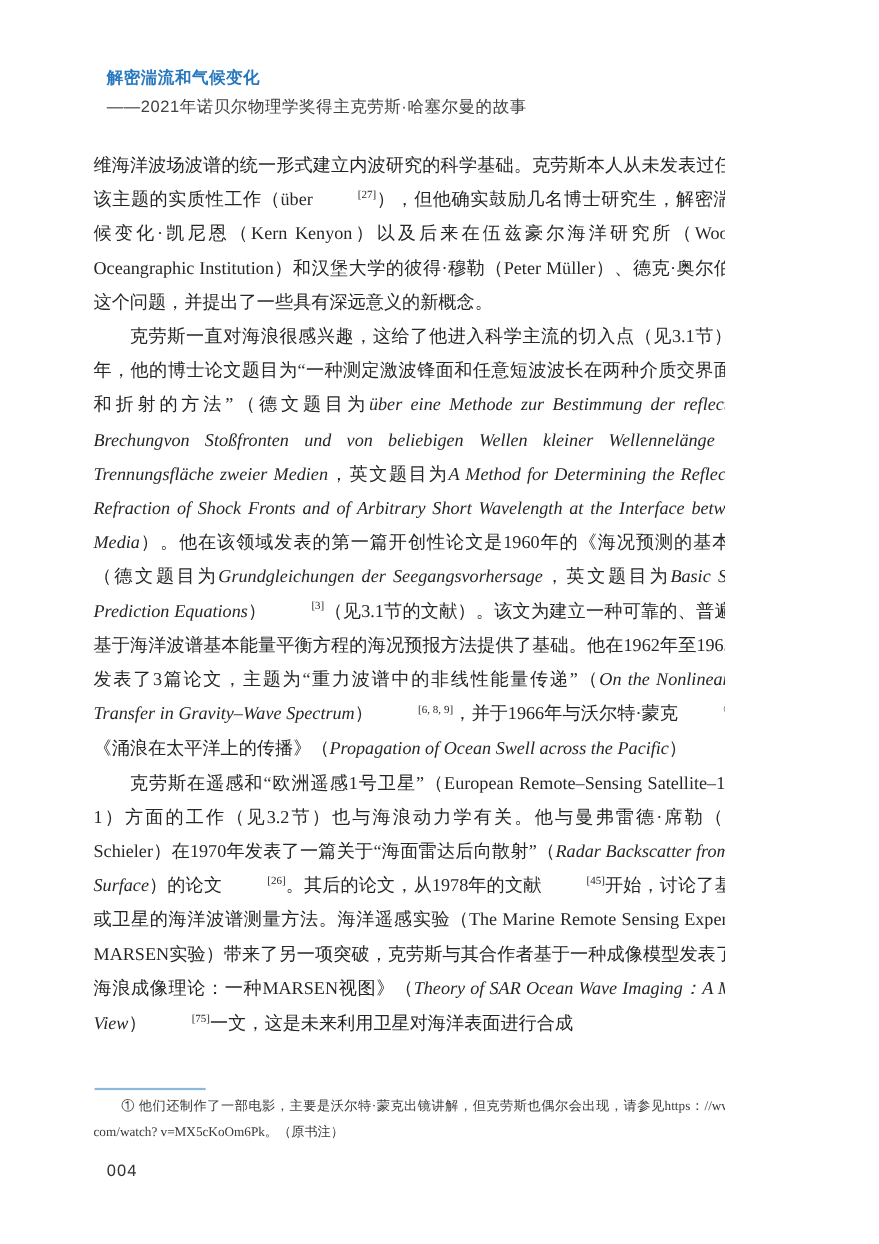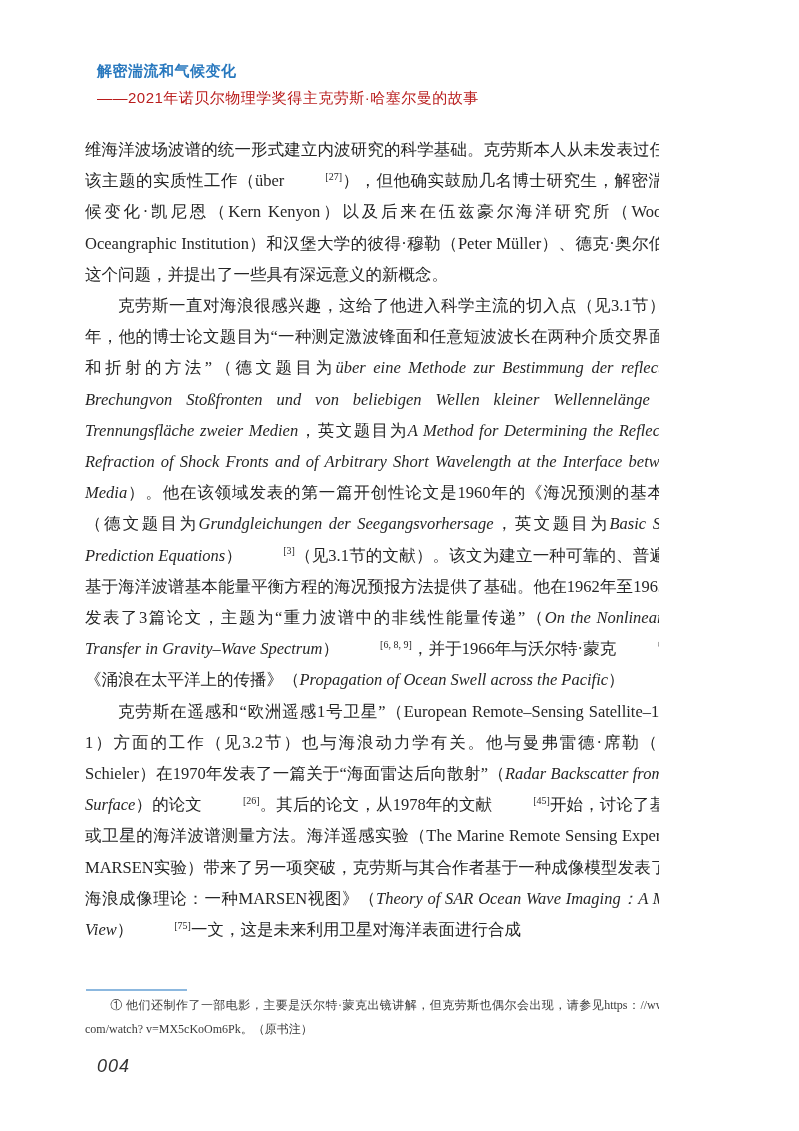--- a/index.html
+++ b/index.html
@@ -79,35 +79,34 @@
     color: #3a3a3a;
   }
   .footnote p {
     margin: 0;
     text-indent: 2.1em;
   }
   .page-number {
     position: absolute;
     left: 97px;
     top: 1056px;
-    font-size: 18px;
+    font-size: 15px;
     letter-spacing: 1px;
     color: #333333;
     font-family: "Liberation Sans", "DejaVu Sans", sans-serif;
-    font-style: italic;
   }
 </style>
 </head>
 <body>
 
 <div class="page">
 
   <div class="header">
     <div class="header-title" style="color: rgb(40, 120, 190);">解密湍流和气候变化</div>
-    <div class="header-subtitle" style="color: #b91c1c;">——2021年诺贝尔物理学奖得主克劳斯·哈塞尔曼的故事</div>
+    <div class="header-subtitle" style="color: #404040;">——2021年诺贝尔物理学奖得主克劳斯·哈塞尔曼的故事</div>
   </div>
 
   <div class="article" style="color: rgb(38, 38, 38);">
     <p><span>维海洋波场波谱的统一形式建立内波研究的科学基础。克劳斯本人从未发表过任何关于该主题的实质性工作（über</span><sup class="ref-sup">[27]</sup><span>），但他确实鼓励几名博士研究生，解密湍流和气候变化·凯尼恩（Kern Kenyon）以及后来在伍兹豪尔海洋研究所（Woods Hole Oceangraphic Institution）和汉堡大学的彼得·穆勒（Peter Müller）、德克·奥尔伯斯研究这个问题，并提出了一些具有深远意义的新概念。</span></p>
     <p class="indent"><span>克劳斯一直对海浪很感兴趣，这给了他进入科学主流的切入点（见3.1节）。1957年，他的博士论文题目为“一种测定激波锋面和任意短波波长在两种介质交界面处反射和折射的方法”（德文题目为</span><span class="lat-italic">über eine Methode zur Bestimmung der reflection und Brechungvon Stoßfronten und von beliebigen Wellen kleiner Wellennelänge an der Trennungsfläche zweier Medien</span><span>，英文题目为</span><span class="lat-italic">A Method for Determining the Reflection and Refraction of Shock Fronts and of Arbitrary Short Wavelength at the Interface between Two Media</span><span>）。他在该领域发表的第一篇开创性论文是1960年的《海况预测的基本方程》（德文题目为</span><span class="lat-italic">Grundgleichungen der Seegangsvorhersage</span><span>，英文题目为</span><span class="lat-italic">Basic Sea State Prediction Equations</span><span>）</span><sup class="ref-sup">[3]</sup><span>（见3.1节的文献）。该文为建立一种可靠的、普遍适用的基于海洋波谱基本能量平衡方程的海况预报方法提供了基础。他在1962年至1963年期间发表了3篇论文，主题为“重力波谱中的非线性能量传递”（</span><span class="lat-italic">On the Nonlinear Energy Transfer in Gravity–Wave Spectrum</span><span>）</span><sup class="ref-sup">[6, 8, 9]</sup><span>，并于1966年与沃尔特·蒙克</span><sup class="ref-sup">①</sup><span>合著了《涌浪在太平洋上的传播》（</span><span class="lat-italic">Propagation of Ocean Swell across the Pacific</span><span>）</span><sup class="ref-sup">[18]</sup><span>。</span></p>
     <p class="indent"><span>克劳斯在遥感和“欧洲遥感1号卫星”（European Remote–Sensing Satellite–1，ERS–1）方面的工作（见3.2节）也与海浪动力学有关。他与曼弗雷德·席勒（Manfred Schieler）在1970年发表了一篇关于“海面雷达后向散射”（</span><span class="lat-italic">Radar Backscatter from the Sea Surface</span><span>）的论文</span><sup class="ref-sup">[26]</sup><span>。其后的论文，从1978年的文献</span><sup class="ref-sup">[45]</sup><span>开始，讨论了基于飞机或卫星的海洋波谱测量方法。海洋遥感实验（The Marine Remote Sensing Experiment，MARSEN实验）带来了另一项突破，克劳斯与其合作者基于一种成像模型发表了《SAR海浪成像理论：一种MARSEN视图》（</span><span class="lat-italic">Theory of SAR Ocean Wave Imaging：A MARSEN View</span><span>）</span><sup class="ref-sup">[75]</sup><span>一文，这是未来利用卫星对海洋表面进行合成</span></p>
   </div>
 
   <div class="footnote-rule" style="border-top-color: rgb(140, 184, 223);"></div>
 

